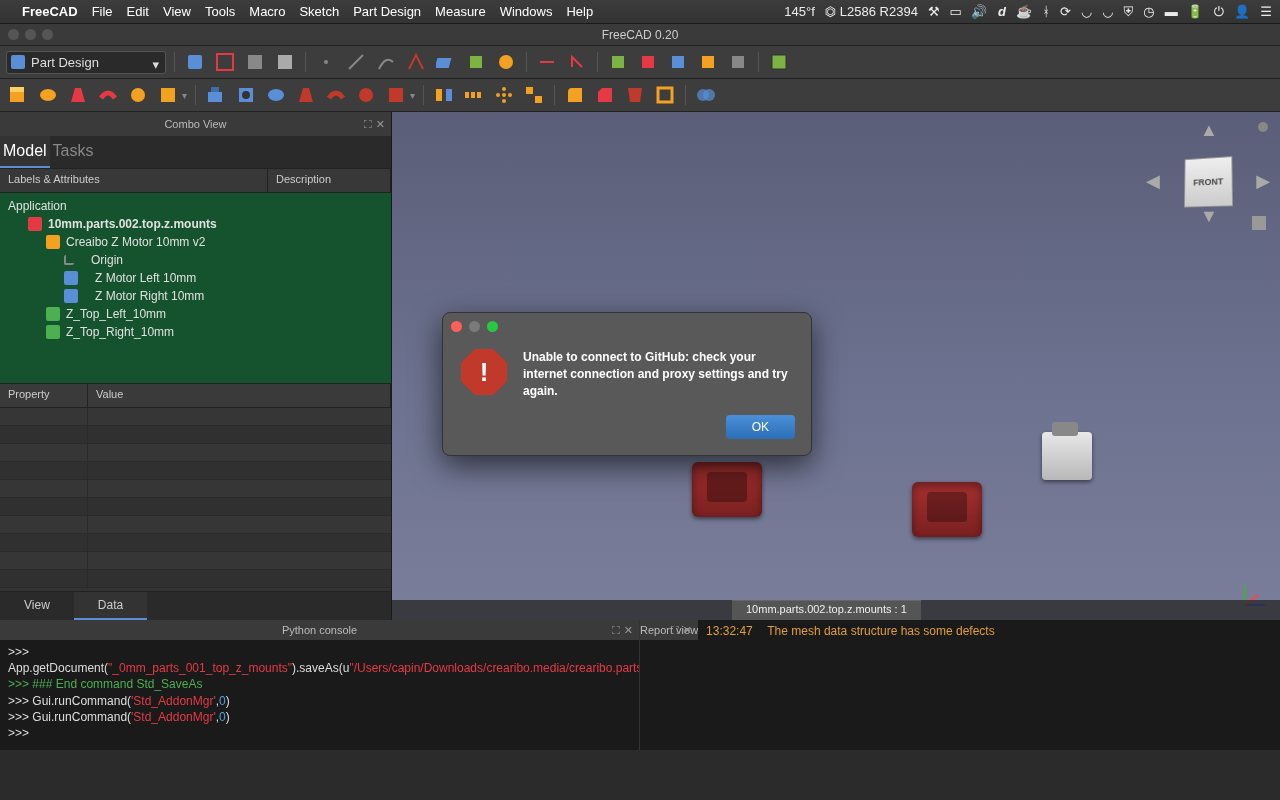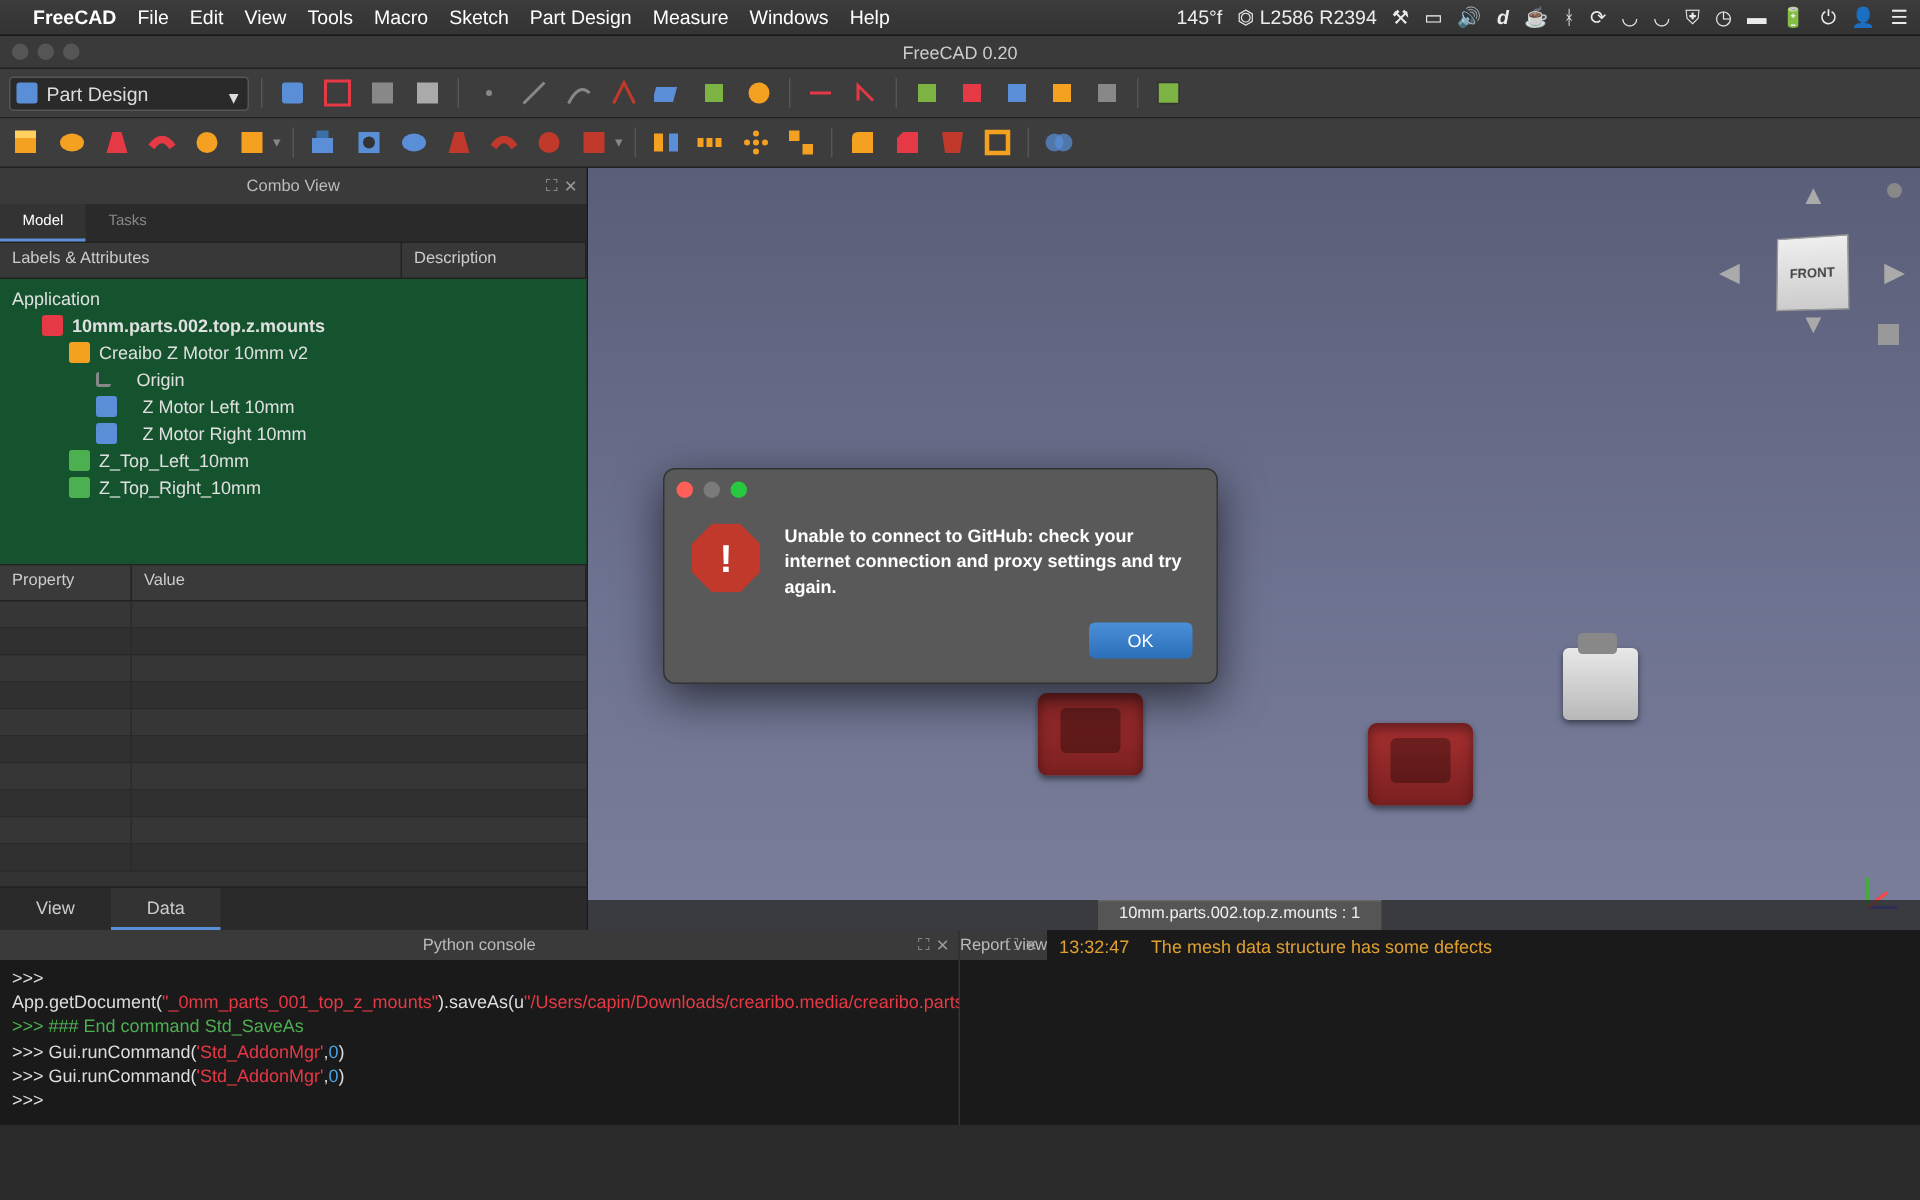--- a/index.html
+++ b/index.html
@@ -24,21 +24,21 @@
 
 .toolbar2 { background: #3d3d3d; border-bottom: 1px solid #222; padding: 4px 6px; display: flex; align-items: center; gap: 6px; }
 
 .main-area { display: flex; height: 508px; }
 
 .left-panel { width: 392px; background: #2f2f2f; display: flex; flex-direction: column; border-right: 1px solid #1a1a1a; }
 .panel-header { background: #3a3a3a; height: 24px; display: flex; align-items: center; justify-content: center; font-size: 11px; color: #bbb; position: relative; }
 .panel-header .ctrls { position: absolute; right: 6px; display: flex; gap: 4px; color: #999; }
 
 .tabs { display: flex; background: #2a2a2a; border-bottom: 1px solid #222; }
-.tab { padding: 6px 15px; color: #888; font-size: 10px; cursor: default; }
+.tab { padding: 6px 3px; color: #888; font-size: 16px; cursor: default; }
 .tab.active { color: #fff; border-bottom: 2px solid #5a8fd8; background: #333; }
 
 .tree-header { display: flex; background: #383838; border-bottom: 1px solid #222; height: 24px; }
 .tree-header > div { padding: 4px 8px; font-size: 11px; color: #ccc; border-right: 1px solid #222; }
 .th-labels { width: 268px; }
 .th-desc { flex: 1; }
 
 .tree { padding: 4px 0; font-size: 12px; background: #14532d; height: 190px; overflow: auto; }
 .tree-item { padding: 2px 8px; display: flex; align-items: center; gap: 6px; cursor: default; }
 .tree-item.l1 { padding-left: 28px; font-weight: bold; }

